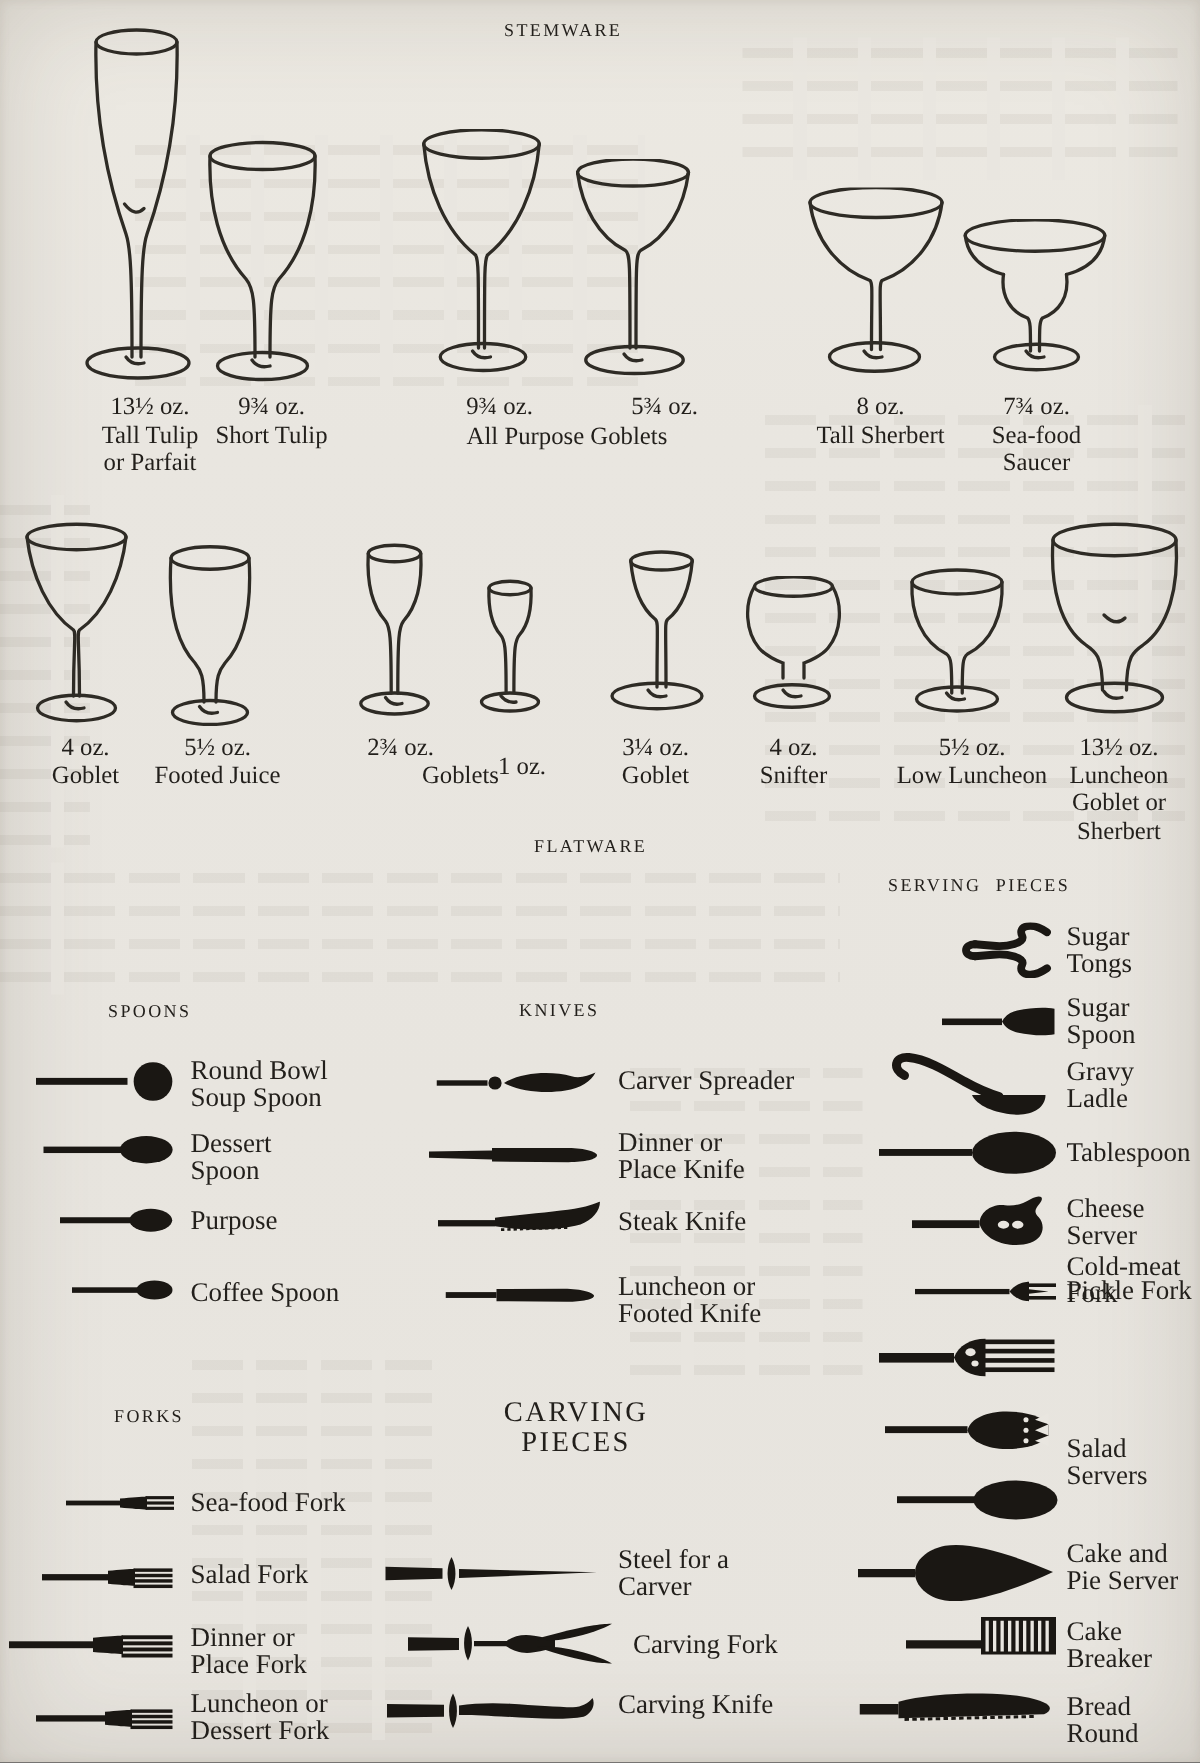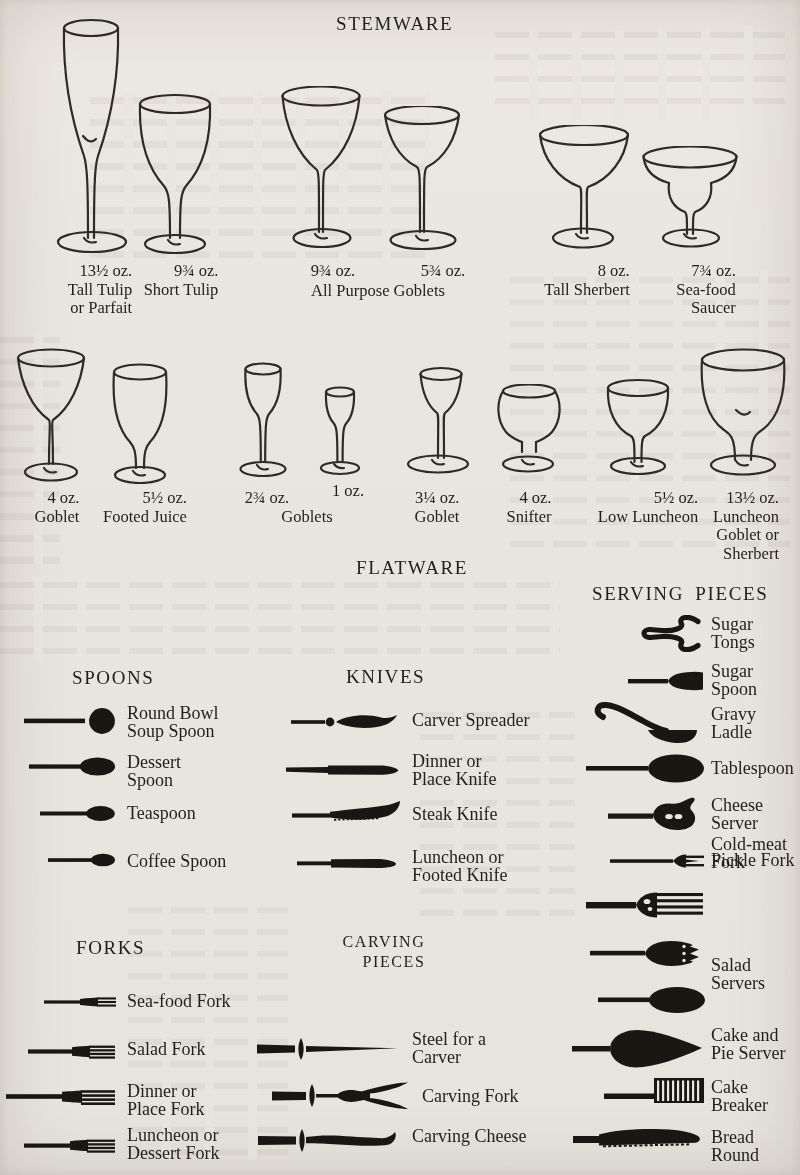--- a/index.html
+++ b/index.html
@@ -9,32 +9,32 @@
     font-family:"Liberation Serif","DejaVu Serif",serif;
     color:#221f1b;
     box-shadow:inset 0 0 70px rgba(95,85,68,.20), inset 0 0 8px rgba(95,85,68,.12);
   }
   .bleed{
     position:absolute;opacity:.5;filter:blur(.5px);pointer-events:none;
     background:
       repeating-linear-gradient(90deg, rgba(233,230,224,0) 0 34px, #e9e6e0 34px 43px),
       repeating-linear-gradient(180deg, rgba(0,0,0,0) 0 7px, rgba(118,110,96,.16) 7px 13.5px, rgba(0,0,0,0) 13.5px 22px);
   }
-  .h{position:absolute;font-size:19px;letter-spacing:1.6px;white-space:nowrap;}
-  .glabel{position:absolute;transform:translateX(-50%);text-align:right;
+  .h{position:absolute;font-size:12px;letter-spacing:1.6px;white-space:nowrap;}
+  .glabel{position:absolute;transform:translateX(-50%);text-align:center;
     font-size:16.5px;line-height:18.5px;white-space:nowrap;}
   .il{position:absolute;font-size:18px;line-height:17.5px;white-space:nowrap;}
   .gl{position:absolute;}
   .gl path,.gl ellipse{fill:none;stroke:#2e2b25;stroke-width:2.2;stroke-linecap:round;}
   .ic{position:absolute;}
   .ic path,.ic rect,.ic circle,.ic ellipse,.ic polygon{fill:#1a1713;stroke:none;}
   .ic .cut{fill:#e9e6e0;}
   .ic .stro{fill:none;stroke:#1a1713;stroke-linecap:round;}
-  .chead{position:absolute;transform:translateX(-50%);text-align:right;
-    font-size:16px;letter-spacing:1.6px;line-height:19.5px;white-space:nowrap;}
+  .chead{position:absolute;transform:translateX(-50%);text-align:center;
+    font-size:19px;letter-spacing:1.6px;line-height:19.5px;white-space:nowrap;}
 </style>
 </head>
 <body>
 
 <div class="page">
 
   <div class="bleed" style="left:90px;top:90px;width:340px;height:170px"></div>
   <div class="bleed" style="left:495px;top:25px;width:290px;height:95px"></div>
   <div class="bleed" style="left:510px;top:270px;width:280px;height:280px"></div>
   <div class="bleed" style="left:0;top:330px;width:60px;height:235px"></div>
@@ -103,21 +103,21 @@
     <div>9¾ oz.</div>
   </div>
   <div class="glabel" style="left:443px;top:262px">
     <div>5¾ oz.</div>
   </div>
   <div class="glabel" style="left:378px;top:282px">All Purpose Goblets</div>
   <div class="glabel" style="left:587px;top:262px">
     <div>8 oz.</div>
     <div>Tall Sherbert</div>
   </div>
-  <div class="glabel" style="left:706px;top:262px">
+  <div class="glabel" style="left:691px;top:262px">
     <div>7¾ oz.</div>
     <div>Sea-food</div>
     <div>Saucer</div>
   </div>
 
   <svg class="gl" style="left:16px;top:348px" width="70" height="138" viewBox="0 0 70 138">
     <ellipse cx="35" cy="10" rx="33" ry="8.5"></ellipse>
     <path d="M2,10 C5,36 16,60 33,72 C35,74 33,80 33,116"></path>
     <path d="M68,10 C65,36 54,60 37,72 C35,74 37,80 37,116"></path>
     <ellipse cx="35" cy="124" rx="26" ry="8.5"></ellipse>
@@ -178,21 +178,21 @@
     <div>4 oz.</div>
     <div>Goblet</div>
   </div>
   <div class="glabel" style="left:145px;top:489px">
     <div>5½ oz.</div>
     <div>Footed Juice</div>
   </div>
   <div class="glabel" style="left:267px;top:489px">
     <div>2¾ oz.</div>
   </div>
-  <div class="glabel" style="left:348px;top:482px">
+  <div class="glabel" style="left:348px;top:502px">
     <div>1 oz.</div>
   </div>
   <div class="glabel" style="left:307px;top:508px">Goblets</div>
   <div class="glabel" style="left:437px;top:489px">
     <div>3¼ oz.</div>
     <div>Goblet</div>
   </div>
   <div class="glabel" style="left:529px;top:489px">
     <div>4 oz.</div>
     <div>Snifter</div>
@@ -232,21 +232,21 @@
   </svg>
   <div class="il" style="left:127px;top:754px">
     <div>Dessert</div>
     <div>Spoon</div>
   </div>
   <svg class="ic" style="left:39px;top:804px" width="77" height="19" viewBox="0 0 77 19">
     <rect x="1" y="7.5" width="48" height="4"></rect>
       <ellipse cx="61.5" cy="9.5" rx="14.3" ry="7.6"></ellipse>
   </svg>
   <div class="il" style="left:127px;top:805px">
-    <div>Teaspoon</div>
+    <div>Purpose</div>
   </div>
   <svg class="ic" style="left:47px;top:852px" width="69" height="16" viewBox="0 0 69 16">
     <rect x="1" y="6.2" width="44" height="3.7"></rect>
       <ellipse cx="56" cy="8" rx="12" ry="6.3"></ellipse>
   </svg>
   <div class="il" style="left:127px;top:853px">
     <div>Coffee Spoon</div>
   </div>
 
   <svg class="ic" style="left:291px;top:711px" width="113" height="22" viewBox="0 0 113 22">
@@ -347,21 +347,21 @@
   </svg>
   <div class="il" style="left:422px;top:1088px">
     <div>Carving Fork</div>
   </div>
   <svg class="ic" style="left:256px;top:1126px" width="148" height="29" viewBox="0 0 148 29">
     <path d="M2,10 L40,10.5 L40,18.5 L2,19 Z"></path>
     <path d="M46,3 C49.5,9 49.5,20 46,26 C42.5,20 42.5,9 46,3 Z"></path>
     <path d="M50,11 C60,9.5 72,9 84,9.8 C100,10.8 116,12 126,12.2 C132,12 136,9.5 139,6 C141,10 139,16 133,18.5 C120,21 98,19.5 78,18.3 C66,17.6 56,17.3 50,17.3 Z"></path>
   </svg>
   <div class="il" style="left:412px;top:1128px">
-    <div>Carving Cheese</div>
+    <div>Carving Knife</div>
   </div>
 
   <svg class="ic" style="left:636px;top:615px" width="70" height="37" viewBox="0 0 70 37">
     <path class="stro" stroke-width="5.2" d="M62,6.5 C52,-0.5 42,2 45.5,9 C47.5,13.5 36,16.5 26,15.5 L14,14.5"></path>
     <path class="stro" stroke-width="5.2" d="M62,30.5 C52,37.5 42,35 45.5,28 C47.5,23.5 36,20.5 26,21.5 L14,22.5"></path>
     <path class="stro" stroke-width="5.2" d="M14,14.5 C6,14.5 6,22.5 14,22.5"></path>
   </svg>
   <div class="il" style="left:711px;top:616px">
     <div>Sugar</div>
     <div>Tongs</div>

